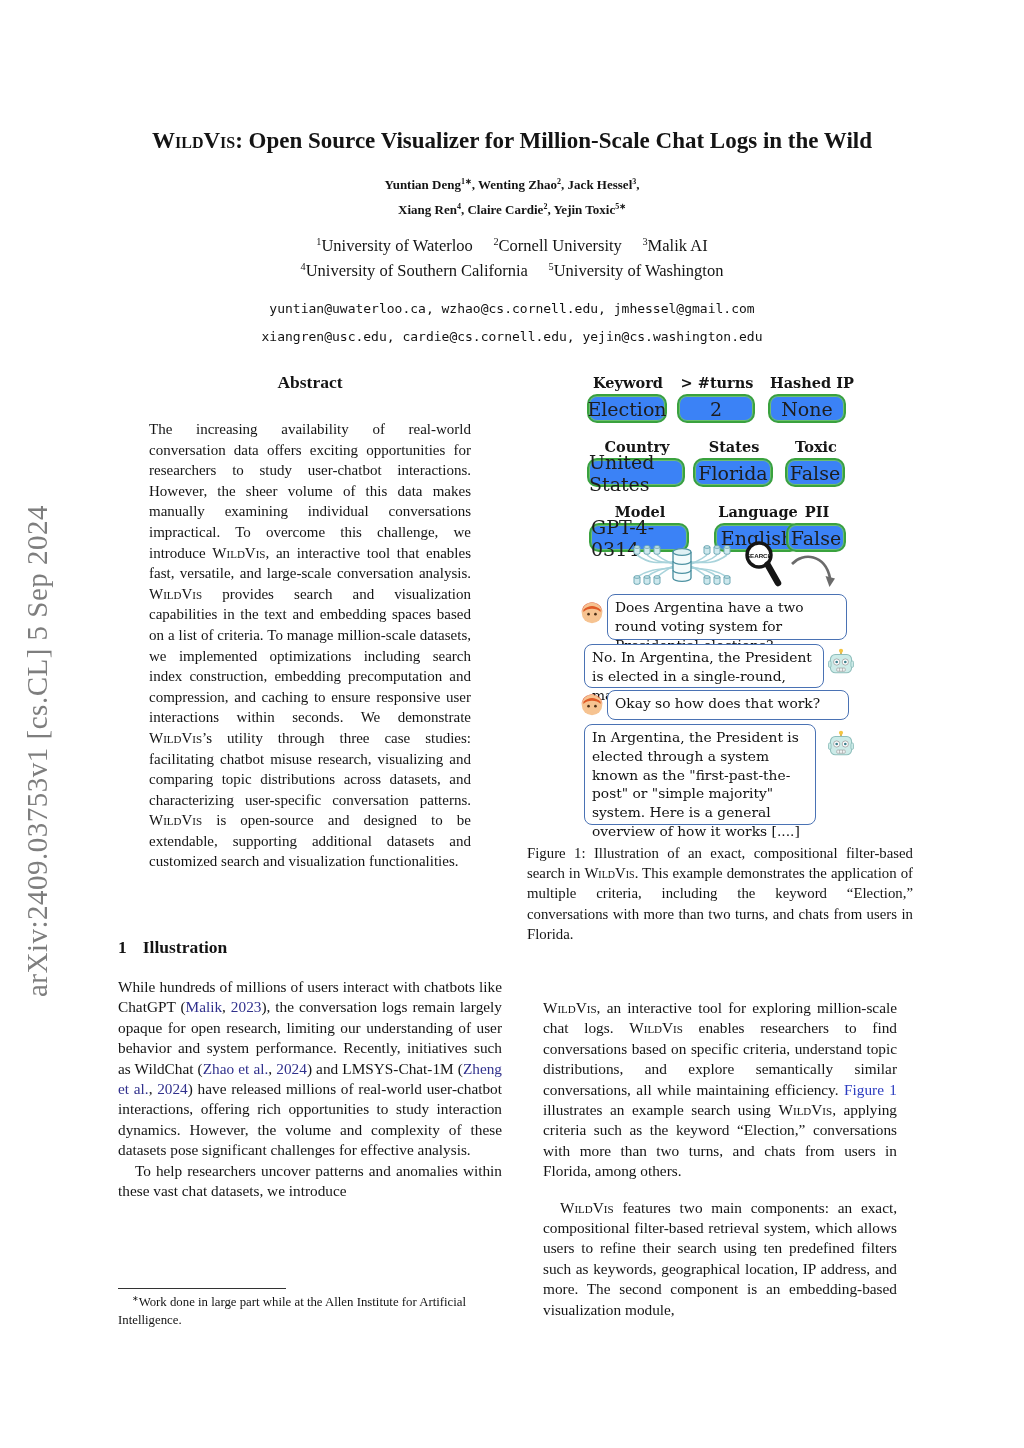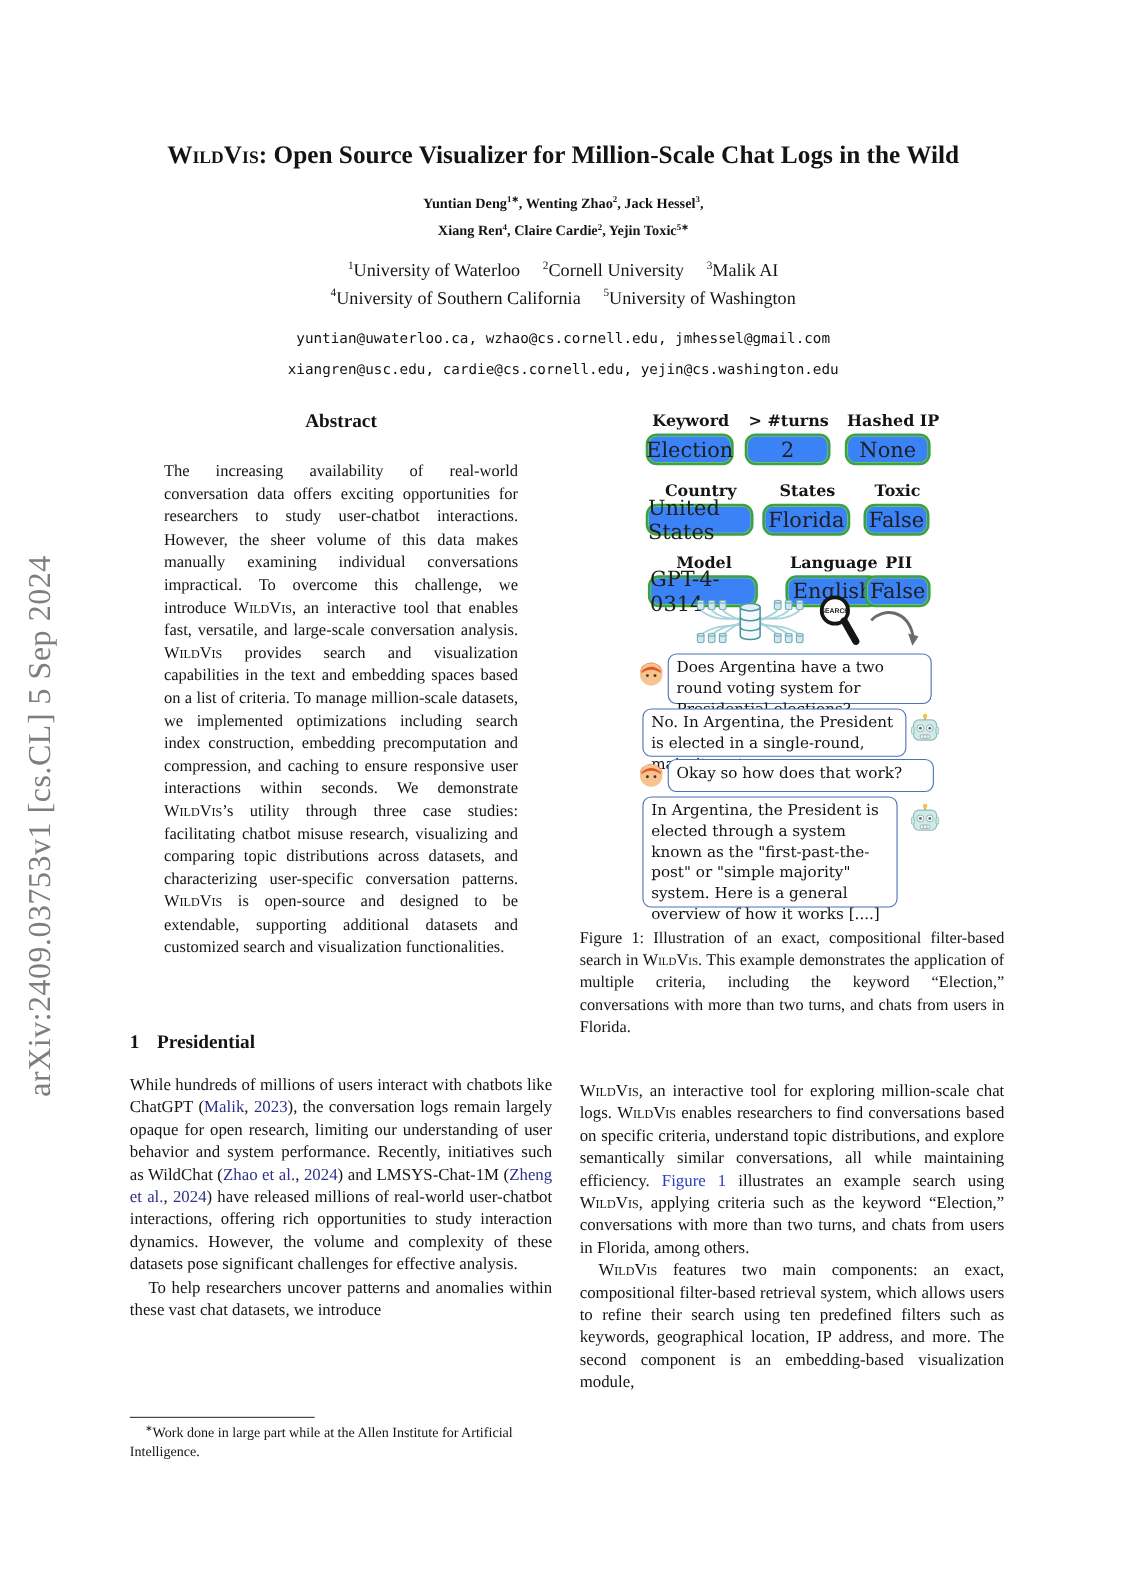--- a/index.html
+++ b/index.html
@@ -64,21 +64,21 @@
     position:absolute;border:1.6px solid #4a72b4;border-radius:8px;background:#fff;
     font-family:"DejaVu Serif",serif;font-size:13.8px;line-height:18.8px;color:#111;
     padding:3px 7px;box-sizing:border-box;
   }
   .avatar{position:absolute;width:26px;height:28px;}
 
   .caption{position:absolute;left:527px;top:843px;width:386px;
     font-size:14.8px;line-height:20.2px;text-align:justify;}
   .rbody{position:absolute;left:527px;top:982px;width:386px;
     font-size:15.3px;line-height:20.4px;text-align:justify;}
-  .rbody p{margin:0;}
+  .rbody p{margin:16px;}
   .rbody p.indent{text-indent:17px;}
 </style>
 </head>
 <body>
 
 <div class="arxiv-strip">arXiv:2409.03753v1  [cs.CL]  5 Sep 2024</div>
 
 <div class="title"><span class="sc">WildVis</span><span>: Open Source Visualizer for Million-Scale Chat Logs in the Wild</span></div>
 
 <div class="authors">
@@ -92,21 +92,21 @@
 </div>
 
 <div class="emails">
   <div>yuntian@uwaterloo.ca, wzhao@cs.cornell.edu, jmhessel@gmail.com</div>
   <div>xiangren@usc.edu, cardie@cs.cornell.edu, yejin@cs.washington.edu</div>
 </div>
 
 <div class="abstract-heading">Abstract</div>
 <div class="abstract-body"><span>The increasing availability of real-world conversation data offers exciting opportunities for researchers to study user-chatbot interactions. However, the sheer volume of this data makes manually examining individual conversations impractical. To overcome this challenge, we introduce </span><span class="sc">WildVis</span><span>, an interactive tool that enables fast, versatile, and large-scale conversation analysis. </span><span class="sc">WildVis</span><span> provides search and visualization capabilities in the text and embedding spaces based on a list of criteria. To manage million-scale datasets, we implemented optimizations including search index construction, embedding precomputation and compression, and caching to ensure responsive user interactions within seconds. We demonstrate </span><span class="sc">WildVis</span><span>’s utility through three case studies: facilitating chatbot misuse research, visualizing and comparing topic distributions across datasets, and characterizing user-specific conversation patterns. </span><span class="sc">WildVis</span><span> is open-source and designed to be extendable, supporting additional datasets and customized search and visualization functionalities.</span></div>
 
-<div class="section-heading"><span class="snum">1</span><span>Presidential</span></div>
+<div class="section-heading"><span class="snum">1</span><span>Illustration</span></div>
 
 <div class="intro-body">
   <p><span>While hundreds of millions of users interact with chatbots like ChatGPT (</span><span class="link">Malik</span><span>, </span><span class="link">2023</span><span>), the conversation logs remain largely opaque for open research, limiting our understanding of user behavior and system performance. Recently, initiatives such as WildChat (</span><span class="link">Zhao et al.</span><span>, </span><span class="link">2024</span><span>) and LMSYS-Chat-1M (</span><span class="link">Zheng et al.</span><span>, </span><span class="link">2024</span><span>) have released millions of real-world user-chatbot interactions, offering rich opportunities to study interaction dynamics. However, the volume and complexity of these datasets pose significant challenges for effective analysis.</span></p>
   <p class="indent">To help researchers uncover patterns and anomalies within these vast chat datasets, we introduce</p>
 </div>
 
 <div class="footnote">
   <div class="footnote-rule"></div>
   <div class="footnote-text"><span class="sup">∗</span><span>Work done in large part while at the Allen Institute for Artificial Intelligence.</span></div>
 </div>

